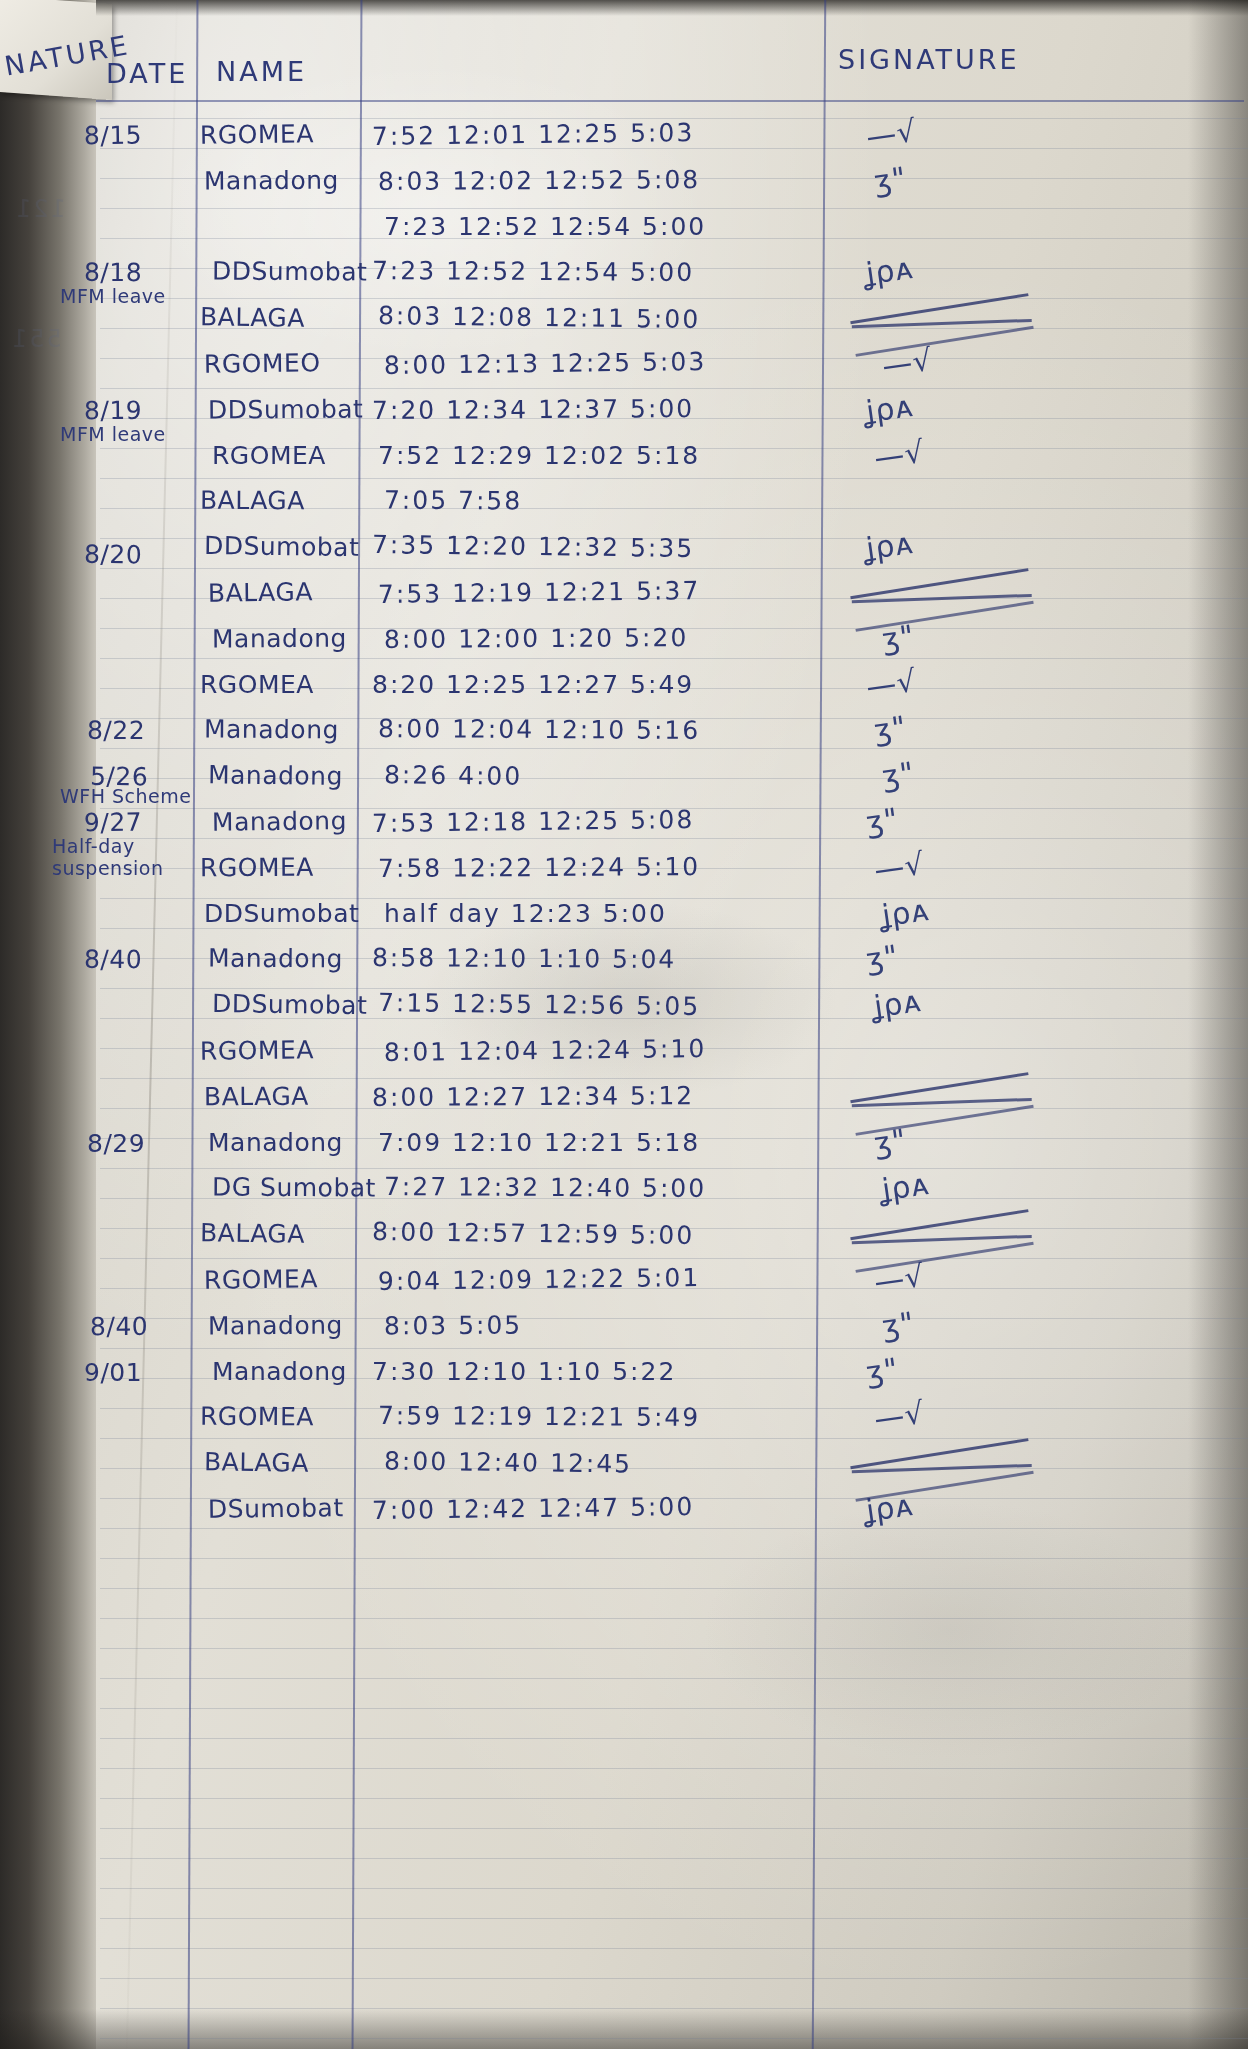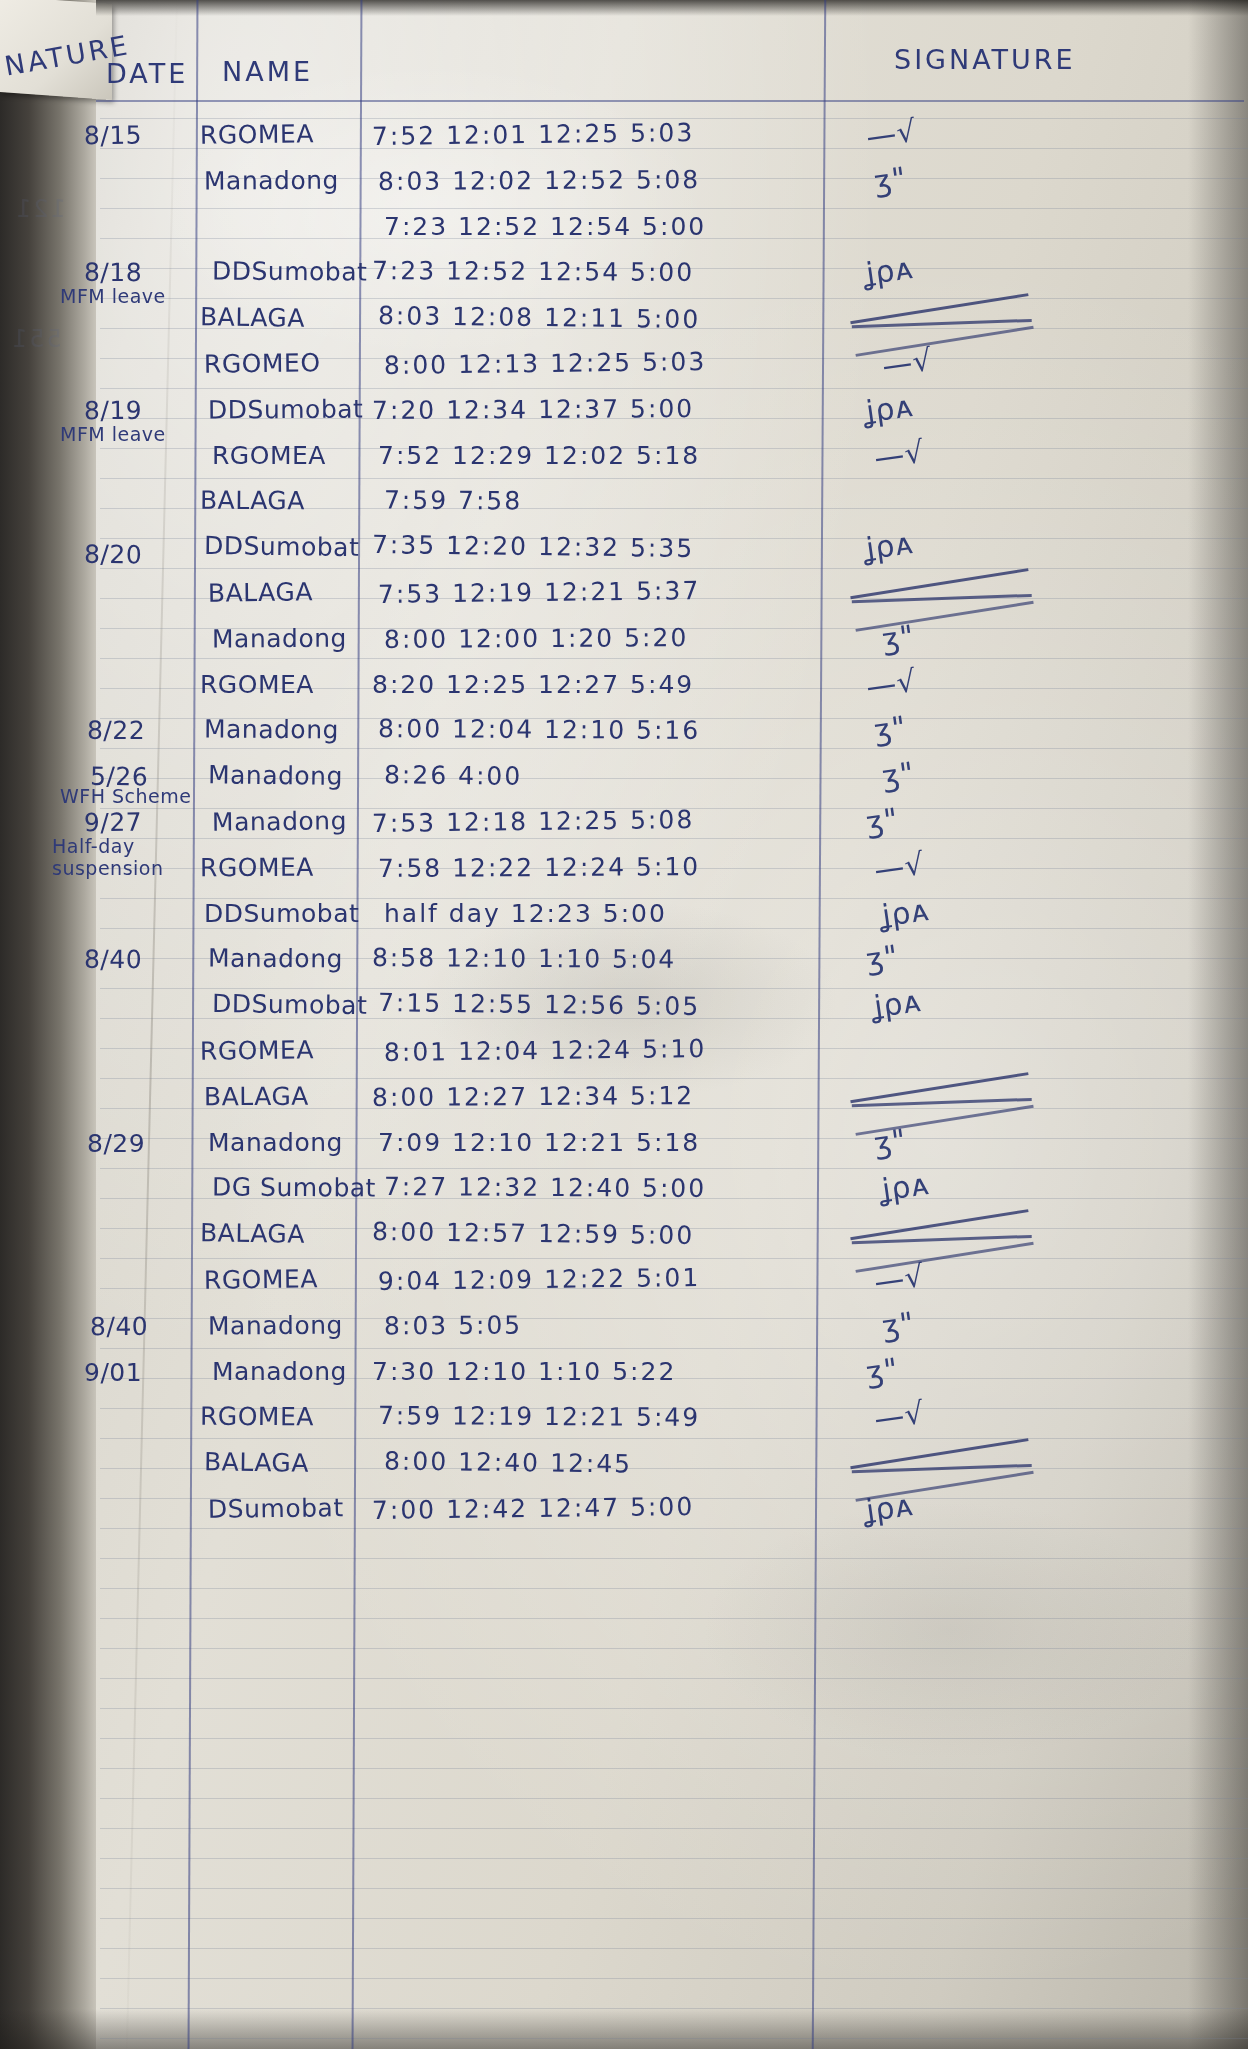--- a/index.html
+++ b/index.html
@@ -226,22 +226,22 @@
       <div class="rule" style="top: 2008px;"></div>
       <div class="rule" style="top: 2038px;"></div>
     </div>
 
   <div class="vrule v1"></div>
   <div class="vrule v2"></div>
   <div class="vrule v3"></div>
 
   <div class="hand hdr" style="left:4px;  top:40px; transform:rotate(-10deg);">NATURE</div>
   <div class="hand hdr" style="left:106px; top:58px;">DATE</div>
-  <div class="hand hdr" style="left:222px; top:56px;">NAME</div>
-  <div class="hand hdr" style="left:894px; top:44px;">SIGNATURE</div>
+  <div class="hand hdr" style="left:216px; top:56px;">NAME</div>
+  <div class="hand hdr" style="left:838px; top:44px;">SIGNATURE</div>
 
   <div class="ghost" style="left:14px; top:195px;">121</div>
   <div class="ghost" style="left:10px; top:325px;">551</div>
 
   <div class="rule" style="top:100px; left:96px; height:2px; background:rgba(52,62,130,.5);"></div>
 
   <div id="rows">
       <div class="hand date" style="left: 84px; top: 121px;;transform:rotate(-0.7deg)">8/15</div>
       <div class="hand name" style="left: 200px; top: 120px;;transform:rotate(-0.7deg)">RGOMEA</div>
       <div class="hand times" style="left: 372px; top: 120px;;transform:rotate(-0.7deg)">7:52   12:01   12:25   5:03</div>
@@ -263,21 +263,21 @@
       <div class="hand sig" style="left: 882px; top: 345px;">—√</div>
       <div class="hand date" style="left: 84px; top: 395.8px;;transform:rotate(-0.35deg)">8/19</div>
       <div class="hand note" style="left: 60px; top: 422.8px;">MFM leave</div>
       <div class="hand name" style="left: 208px; top: 394.8px;;transform:rotate(-0.35deg)">DDSumobat</div>
       <div class="hand times" style="left: 372px; top: 394.8px;;transform:rotate(-0.35deg)">7:20   12:34   12:37   5:00</div>
       <div class="hand sig" style="left: 866px; top: 390.8px;">ʝρᴀ</div>
       <div class="hand name" style="left: 212px; top: 440.6px;;transform:rotate(0deg)">RGOMEA</div>
       <div class="hand times" style="left: 378px; top: 440.6px;;transform:rotate(0deg)">7:52   12:29   12:02   5:18</div>
       <div class="hand sig" style="left: 874px; top: 436.6px;">—√</div>
       <div class="hand name" style="left: 200px; top: 486.4px;;transform:rotate(0.35deg)">BALAGA</div>
-      <div class="hand times" style="left: 384px; top: 486.4px;;transform:rotate(0.35deg)">7:59   7:58</div>
+      <div class="hand times" style="left: 384px; top: 486.4px;;transform:rotate(0.35deg)">7:05   7:58</div>
       <div class="hand date" style="left: 84px; top: 540px;;transform:rotate(0.7deg)">8/20</div>
       <div class="hand name" style="left: 204px; top: 532.2px;;transform:rotate(0.7deg)">DDSumobat</div>
       <div class="hand times" style="left: 372px; top: 532.2px;;transform:rotate(0.7deg)">7:35   12:20   12:32   5:35</div>
       <div class="hand sig" style="left: 866px; top: 528.2px;">ʝρᴀ</div>
       <div class="hand name" style="left: 208px; top: 578px;;transform:rotate(-0.7deg)">BALAGA</div>
       <div class="hand times" style="left: 378px; top: 578px;;transform:rotate(-0.7deg)">7:53   12:19   12:21   5:37</div>
       <div class="scribble" style="left: 852px; top: 582px; width: 180px;"></div>
       <div class="hand name" style="left: 212px; top: 623.8px;;transform:rotate(-0.35deg)">Manadong</div>
       <div class="hand times" style="left: 384px; top: 623.8px;;transform:rotate(-0.35deg)">8:00   12:00   1:20   5:20</div>
       <div class="hand sig" style="left: 882px; top: 619.8px;">ʒ"</div>

